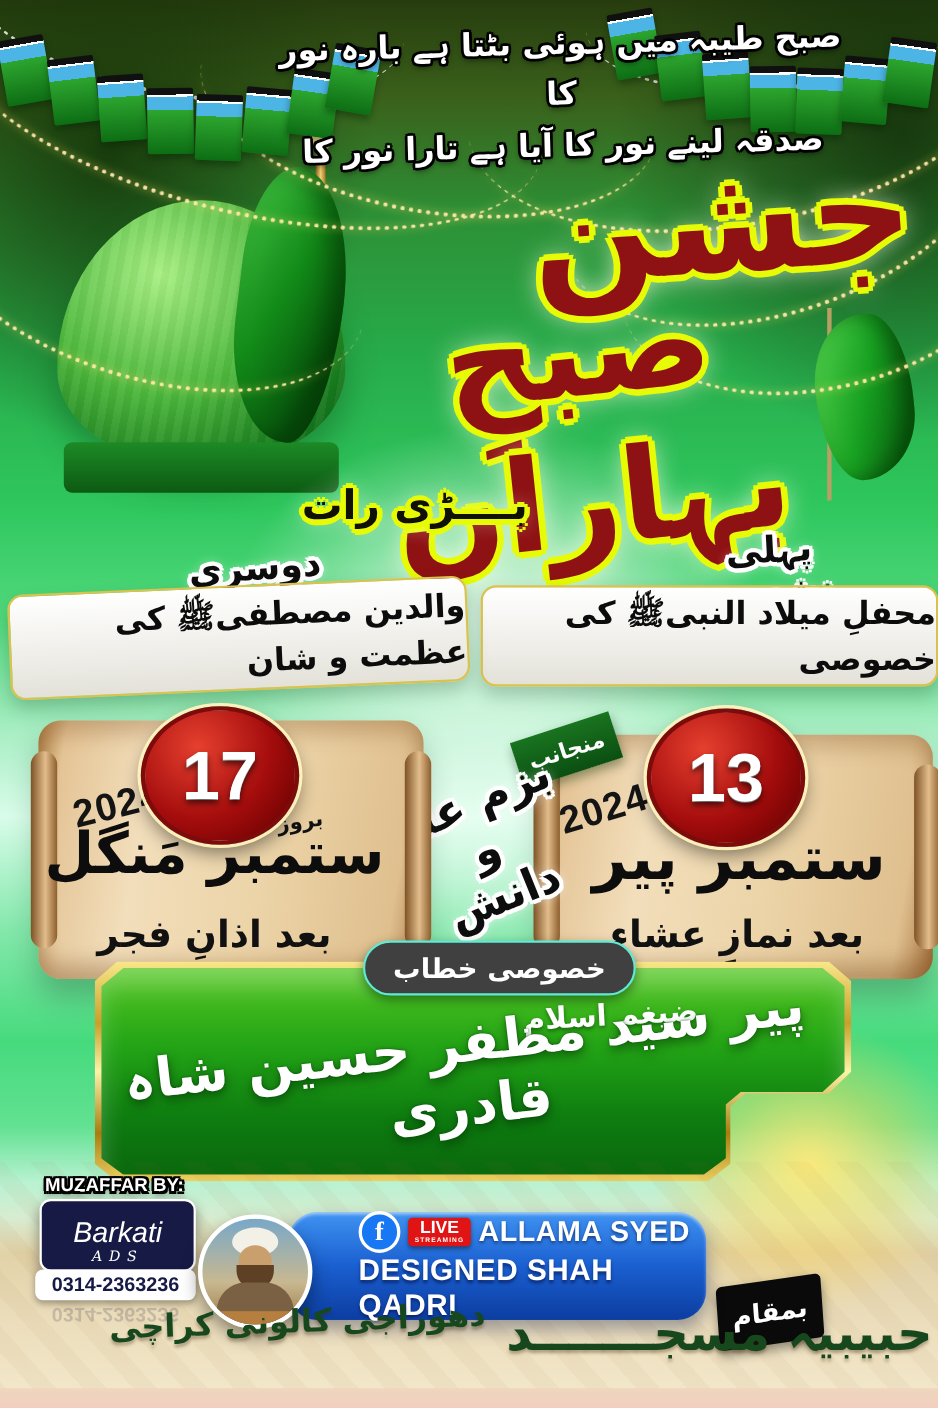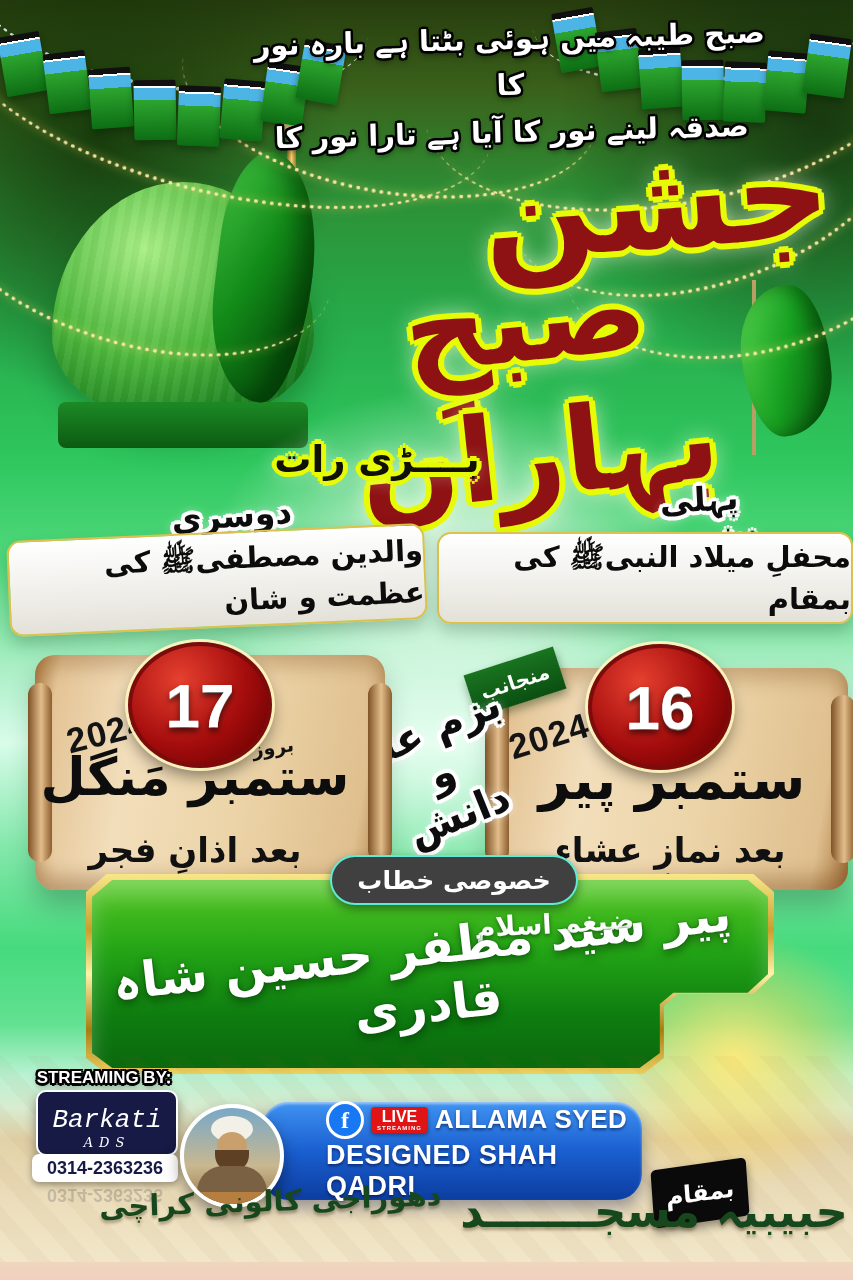--- a/index.html
+++ b/index.html
@@ -142,21 +142,21 @@
   .spk-name{left:100px;top:920px;width:650px;text-align:center;color:#fff;font-size:49px;
     font-weight:bold;transform:rotate(-6.5deg);
     text-shadow:0 4px 10px rgba(0,45,0,.6),0 0 2px #0a520a;}
 
   
   .dz-head{left:26px;top:1068px;width:156px;text-align:center;font-size:17px;font-weight:bold;
     font-family:"Liberation Sans",sans-serif;}
   .dz-box{left:36px;top:1090px;width:138px;height:62px;background:var(--navy);
     border:2px solid #fff;border-radius:10px;display:flex;flex-direction:column;
     align-items:center;justify-content:center;color:#fff;box-shadow:0 6px 12px rgba(0,0,0,.4);}
-  .dz-brand{font-family:Liberation Mono, monospace;font-style:italic;font-size:26px;line-height:1;margin-top:11px;}
+  .dz-brand{font-family:Liberation Sans, sans-serif;font-style:italic;font-size:26px;line-height:1;margin-top:11px;}
   .dz-sub{font-family:"DejaVu Serif",serif;font-style:italic;font-size:13px;letter-spacing:6px;
     margin-top:2px;}
   .dz-phone{left:32px;top:1154px;width:146px;height:28px;background:#fff;border-radius:7px;
     display:flex;align-items:center;justify-content:center;color:var(--navy);font-size:18px;
     font-weight:bold;font-family:"Liberation Sans",sans-serif;box-shadow:0 3px 7px rgba(0,0,0,.35);}
   .dz-reflect{left:32px;top:1184px;width:146px;text-align:center;color:var(--navy);opacity:.18;
     font-size:18px;font-weight:bold;font-family:"Liberation Sans",sans-serif;
     transform:scaleY(-1);}
 
   
@@ -253,34 +253,34 @@
     <div>صبح طیبہ میں ہوئی بٹتا ہے بارہ نور کا</div>
     <div>صدقہ لینے نور کا آیا ہے تارا نور کا</div>
   </div>
 
   <div class="abs t-jashn urdu halo-yellow">جشن</div>
   <div class="abs t-main urdu halo-yellow">صبحِ بہاراں</div>
   <div class="abs t-sub urdu halo-yellow-black">بــــڑی رات</div>
 
   <div class="abs session-label urdu halo-white" style="left:600px;top:480px;width:200px;transform:rotate(-3deg);">پہلی نشست</div>
   <div class="abs session-box" style="left:437px;top:532px;width:412px;height:88px;">
-    <span class="urdu">محفلِ میلاد النبیﷺ کی بمقام</span>
+    <span class="urdu">محفلِ میلاد النبیﷺ کی خصوصی</span>
   </div>
 
   <div class="abs session-label urdu halo-white" style="left:118px;top:496px;width:230px;transform:rotate(-4deg);">دوسری نشست</div>
   <div class="abs session-box" style="left:8px;top:532px;width:414px;height:92px;transform:rotate(-2.5deg);">
     <span class="urdu">والدین مصطفیﷺ کی عظمت و شان</span>
   </div>
 
   <div class="abs scroll" style="left:492px;top:668px;width:356px;height:222px;"></div>
   <div class="abs year" style="left:508px;top:716px;transform:rotate(-17deg);">2024</div>
   <div class="abs broz urdu" style="left:648px;top:734px;transform:rotate(-8deg);">بروز</div>
   <div class="abs month urdu" style="left:502px;top:752px;width:340px;">ستمبر پیر</div>
   <div class="abs stime urdu" style="left:540px;top:830px;width:260px;">بعد نمازِ عشاء</div>
-  <div class="abs date-oval" style="left:588px;top:644px;width:136px;height:118px;">16</div>
+  <div class="abs date-oval" style="left:588px;top:644px;width:136px;height:118px;">13</div>
 
   <div class="abs org-badge urdu" style="left:468px;top:660px;width:94px;height:44px;transform:rotate(-18deg);">منجانب</div>
   <div class="abs org-name urdu halo-white" style="left:362px;top:706px;width:160px;transform:rotate(-22deg);">
     <div>بزم علم و</div>
     <div>دانش</div>
   </div>
 
   <div class="abs scroll" style="left:35px;top:655px;width:350px;height:235px;"></div>
   <div class="abs year" style="left:66px;top:712px;transform:rotate(-14deg);">2024</div>
   <div class="abs broz urdu" style="left:252px;top:736px;transform:rotate(-8deg);">بروز</div>
@@ -290,21 +290,21 @@
 
   <div class="abs bg-gold-glow"></div>
   <div class="abs spk-gold"></div>
   <div class="abs spk-green"></div>
   <div class="abs spk-pill urdu">خصوصی خطاب</div>
   <div class="abs spk-honor urdu">ضیغمِ اسلام</div>
   <div class="abs spk-name urdu">پیر سید مظفر حسین شاہ قادری</div>
 
   <div class="abs bg-bottom-pattern"></div>
 
-  <div class="abs dz-head halo-black">STREAMING BY:</div>
+  <div class="abs dz-head halo-black">MUZAFFAR BY:</div>
   <div class="abs dz-box">
     <div class="dz-brand">Barkati</div>
     <div class="dz-sub">ADS</div>
   </div>
   <div class="abs dz-phone">0314-2363236</div>
   <div class="abs dz-reflect">0314-2363236</div>
 
   <div class="abs live-banner">
     <div class="lb-row1">
       <div class="fb-circle">f</div>

